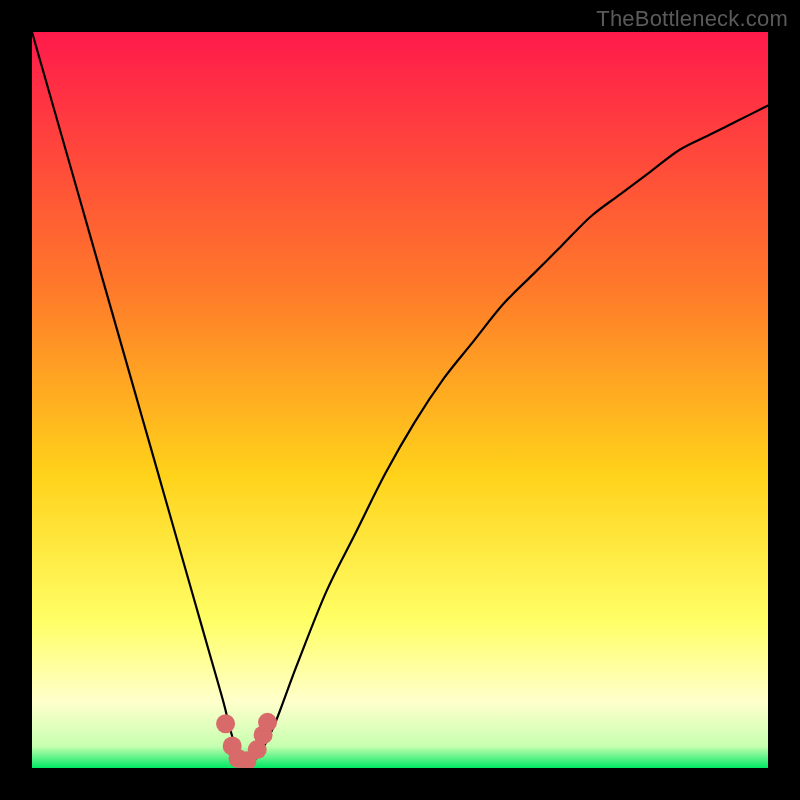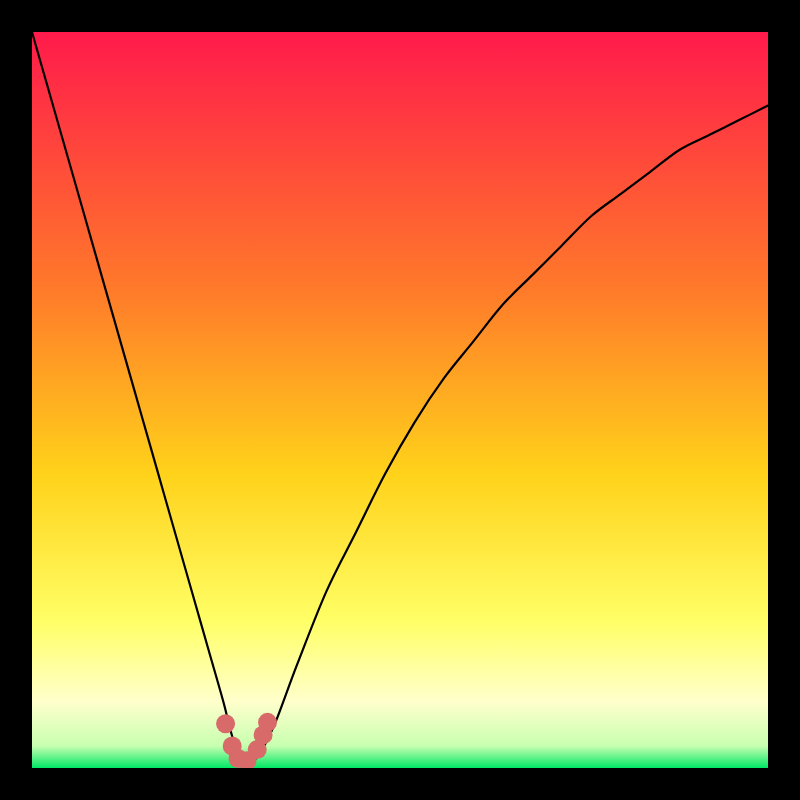--- a/index.html
+++ b/index.html
@@ -32,20 +32,21 @@
     font-size: 22px;
     font-weight: 500;
     letter-spacing: 0.2px;
     user-select: none;
   }
 </style>
 </head>
 <body>
 
 <div class="frame">
+  <div class="watermark">TheBottleneck.com</div>
   <svg class="plot" viewBox="0 0 736 736" preserveAspectRatio="none">
     <defs>
       <linearGradient id="bg-grad" x1="0" y1="0" x2="0" y2="1">
           <stop offset="0%" stop-color="#ff1a4b"></stop>
           <stop offset="35%" stop-color="#ff7a2a"></stop>
           <stop offset="60%" stop-color="#ffd21a"></stop>
           <stop offset="80%" stop-color="#ffff66"></stop>
           <stop offset="91%" stop-color="#ffffcc"></stop>
           <stop offset="97%" stop-color="#c8ffb0"></stop>
           <stop offset="100%" stop-color="#00e865"></stop>

